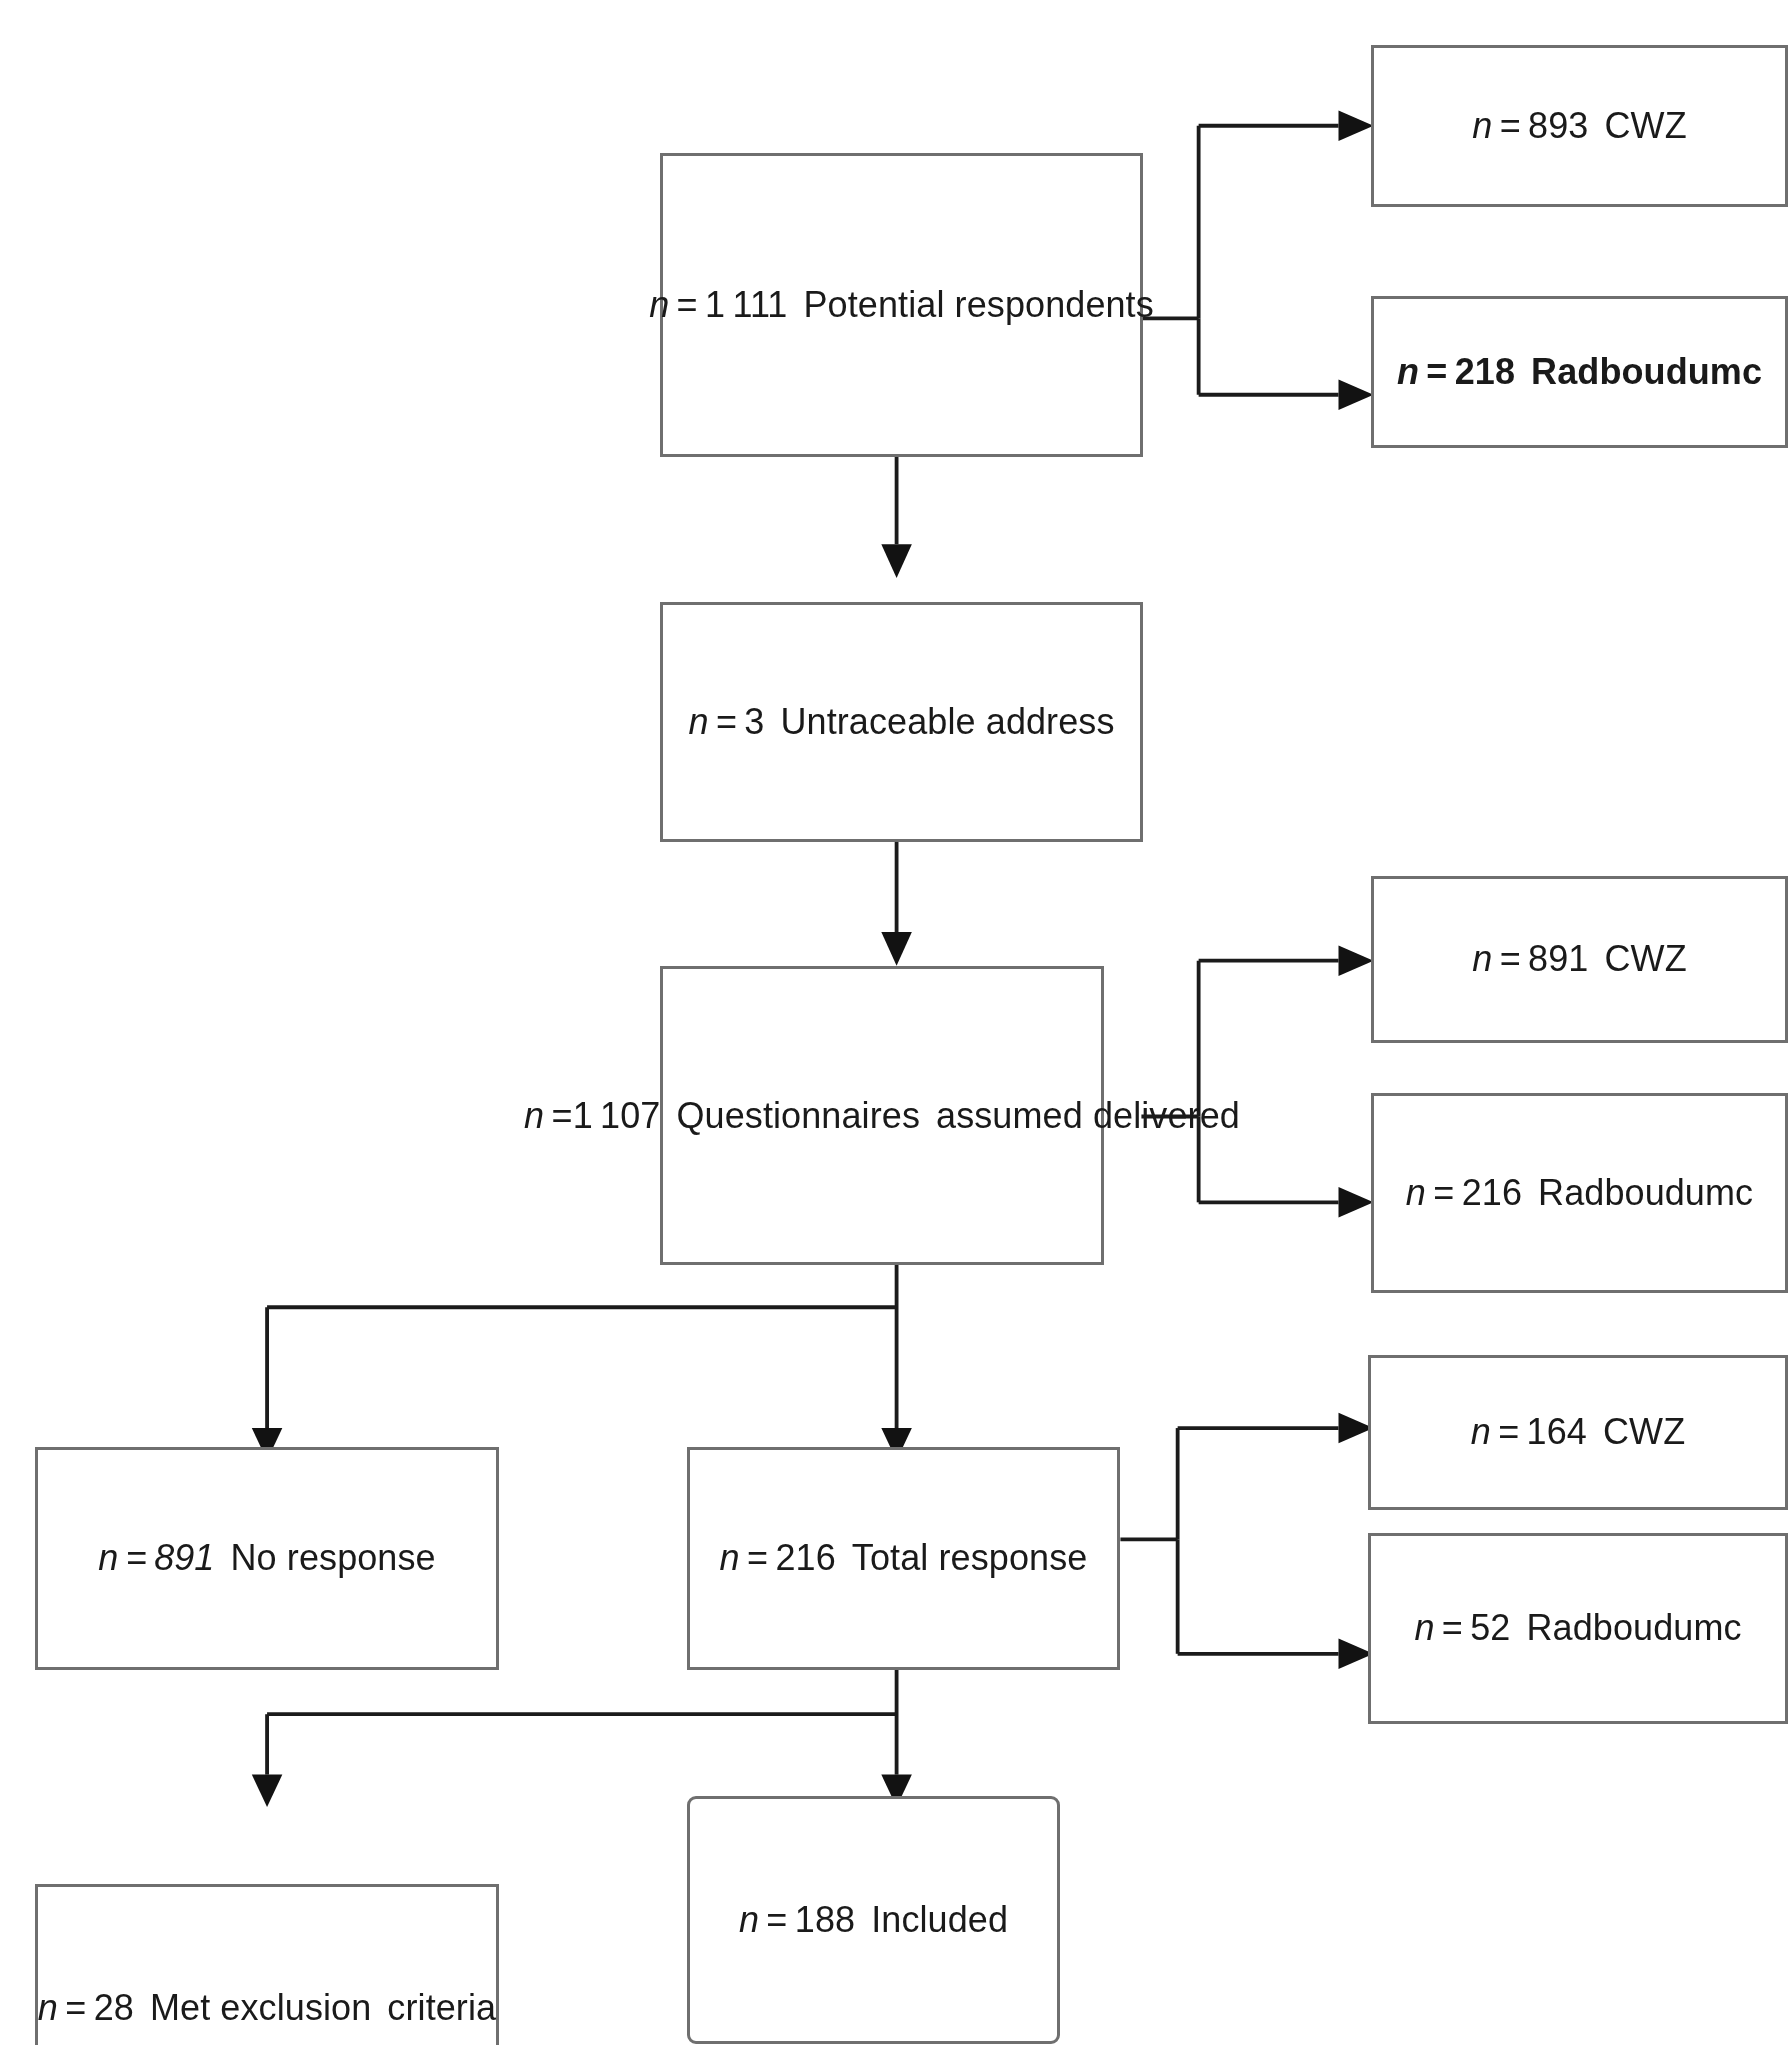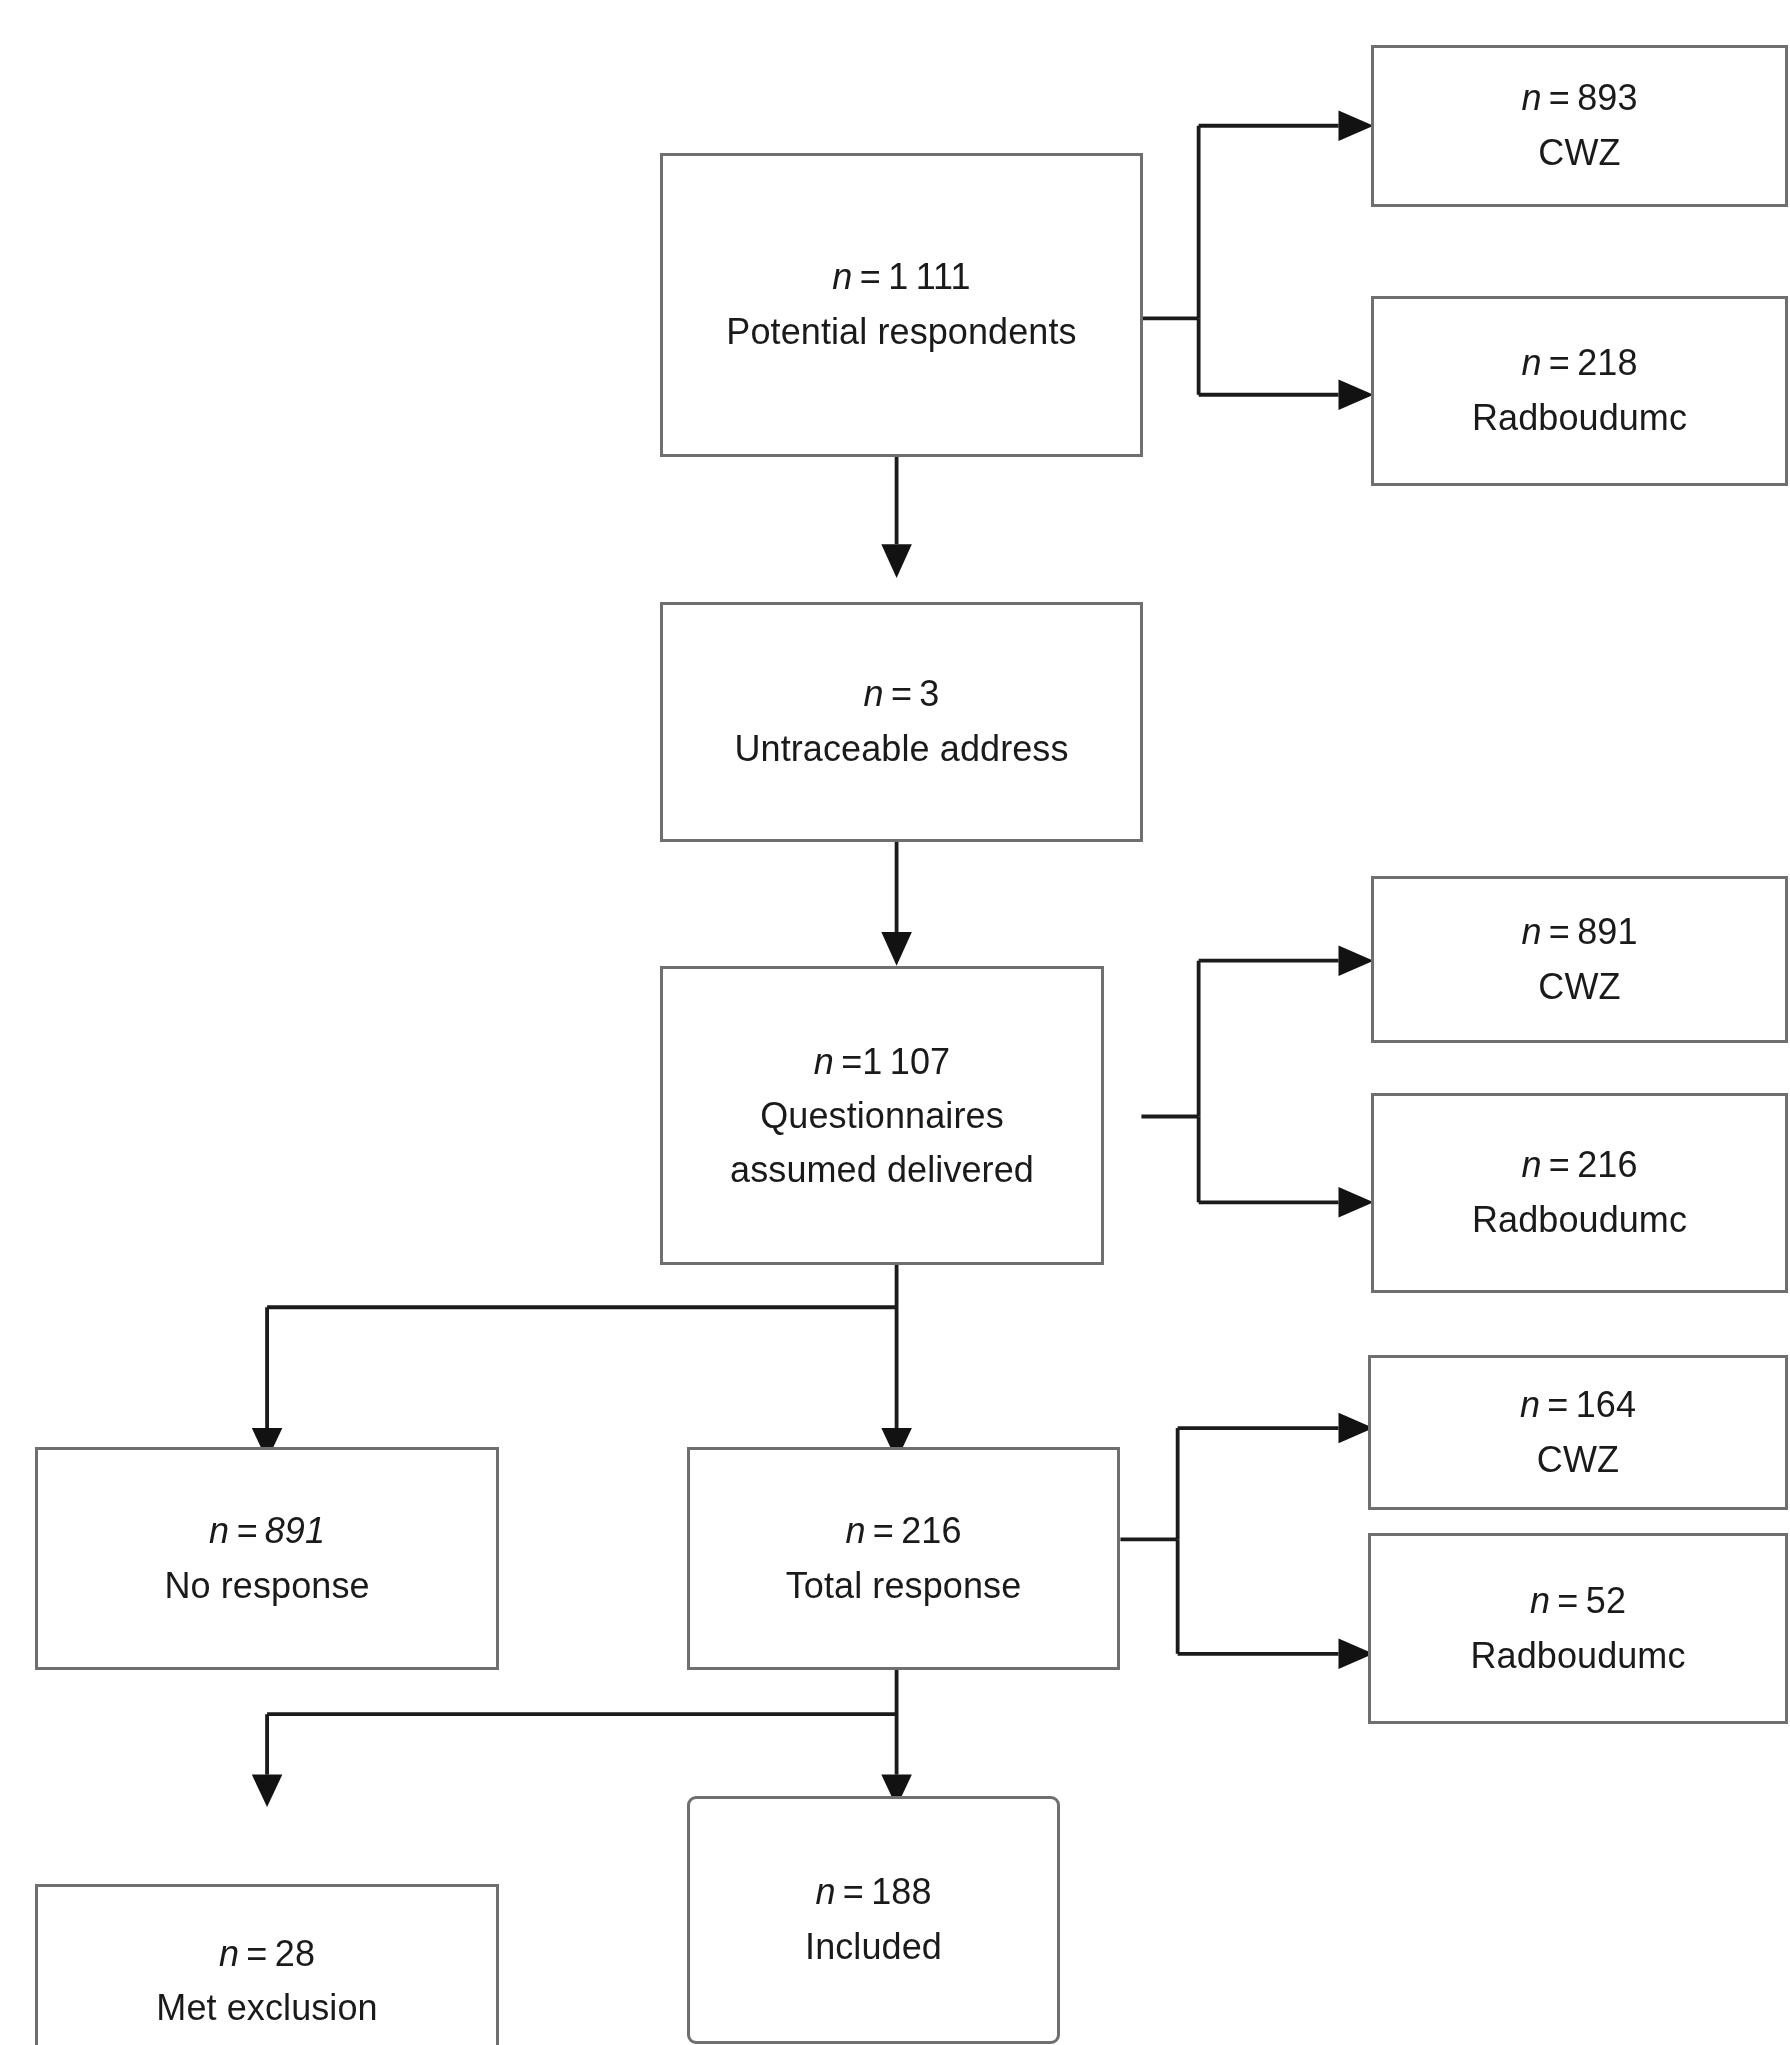--- a/index.html
+++ b/index.html
@@ -14,25 +14,25 @@
     background: #ffffff;
     font-family: "Liberation Sans", sans-serif;
     overflow: hidden;
   }
   .node {
     position: absolute;
     box-sizing: border-box;
     background: #ffffff;
     border: 3.2px solid #6f6f6f;
     display: flex;
-    flex-direction: column;
     align-items: center;
     justify-content: center;
     text-align: left;
     color: #1a1a1a;
+    gap: 16px;
   }
   .node .ln {
     display: block;
     white-space: nowrap;
     line-height: 1.52;
     font-size: 36px;
     letter-spacing: 0.1px;
   }
   .node .ln.nline {
     font-size: 36px;
@@ -108,21 +108,21 @@
     <path class="conn-line" d="M 1410 2695 L 420 2695"></path>
     <path class="conn-line" d="M 420 2695 L 420 2790"></path>
     <polygon class="conn-head" points="396,2790 444,2790 420,2841"></polygon>
   </svg>
 
   <div class="node" style="left:1371px; top:45px; width:417px; height:162px;">
     <span class="ln nline"><span class="nsym">n</span> = 893</span>
     <span class="ln">CWZ</span>
   </div>
 
-  <div class="node" style="left:1371px; top:296px; width:417px; height:190px;">
+  <div class="node" style="left:1371px; top:296px; width:417px; height:152px;font-weight:bold;">
     <span class="ln nline"><span class="nsym">n</span> = 218</span>
     <span class="ln">Radboudumc</span>
   </div>
 
   <div class="node" style="left:660px; top:153px; width:483px; height:304px;">
     <span class="ln nline"><span class="nsym">n</span> = 1 111</span>
     <span class="ln">Potential respondents</span>
   </div>
 
   <div class="node" style="left:660px; top:574px; width:483px; height:240px;margin-top:28px;">

